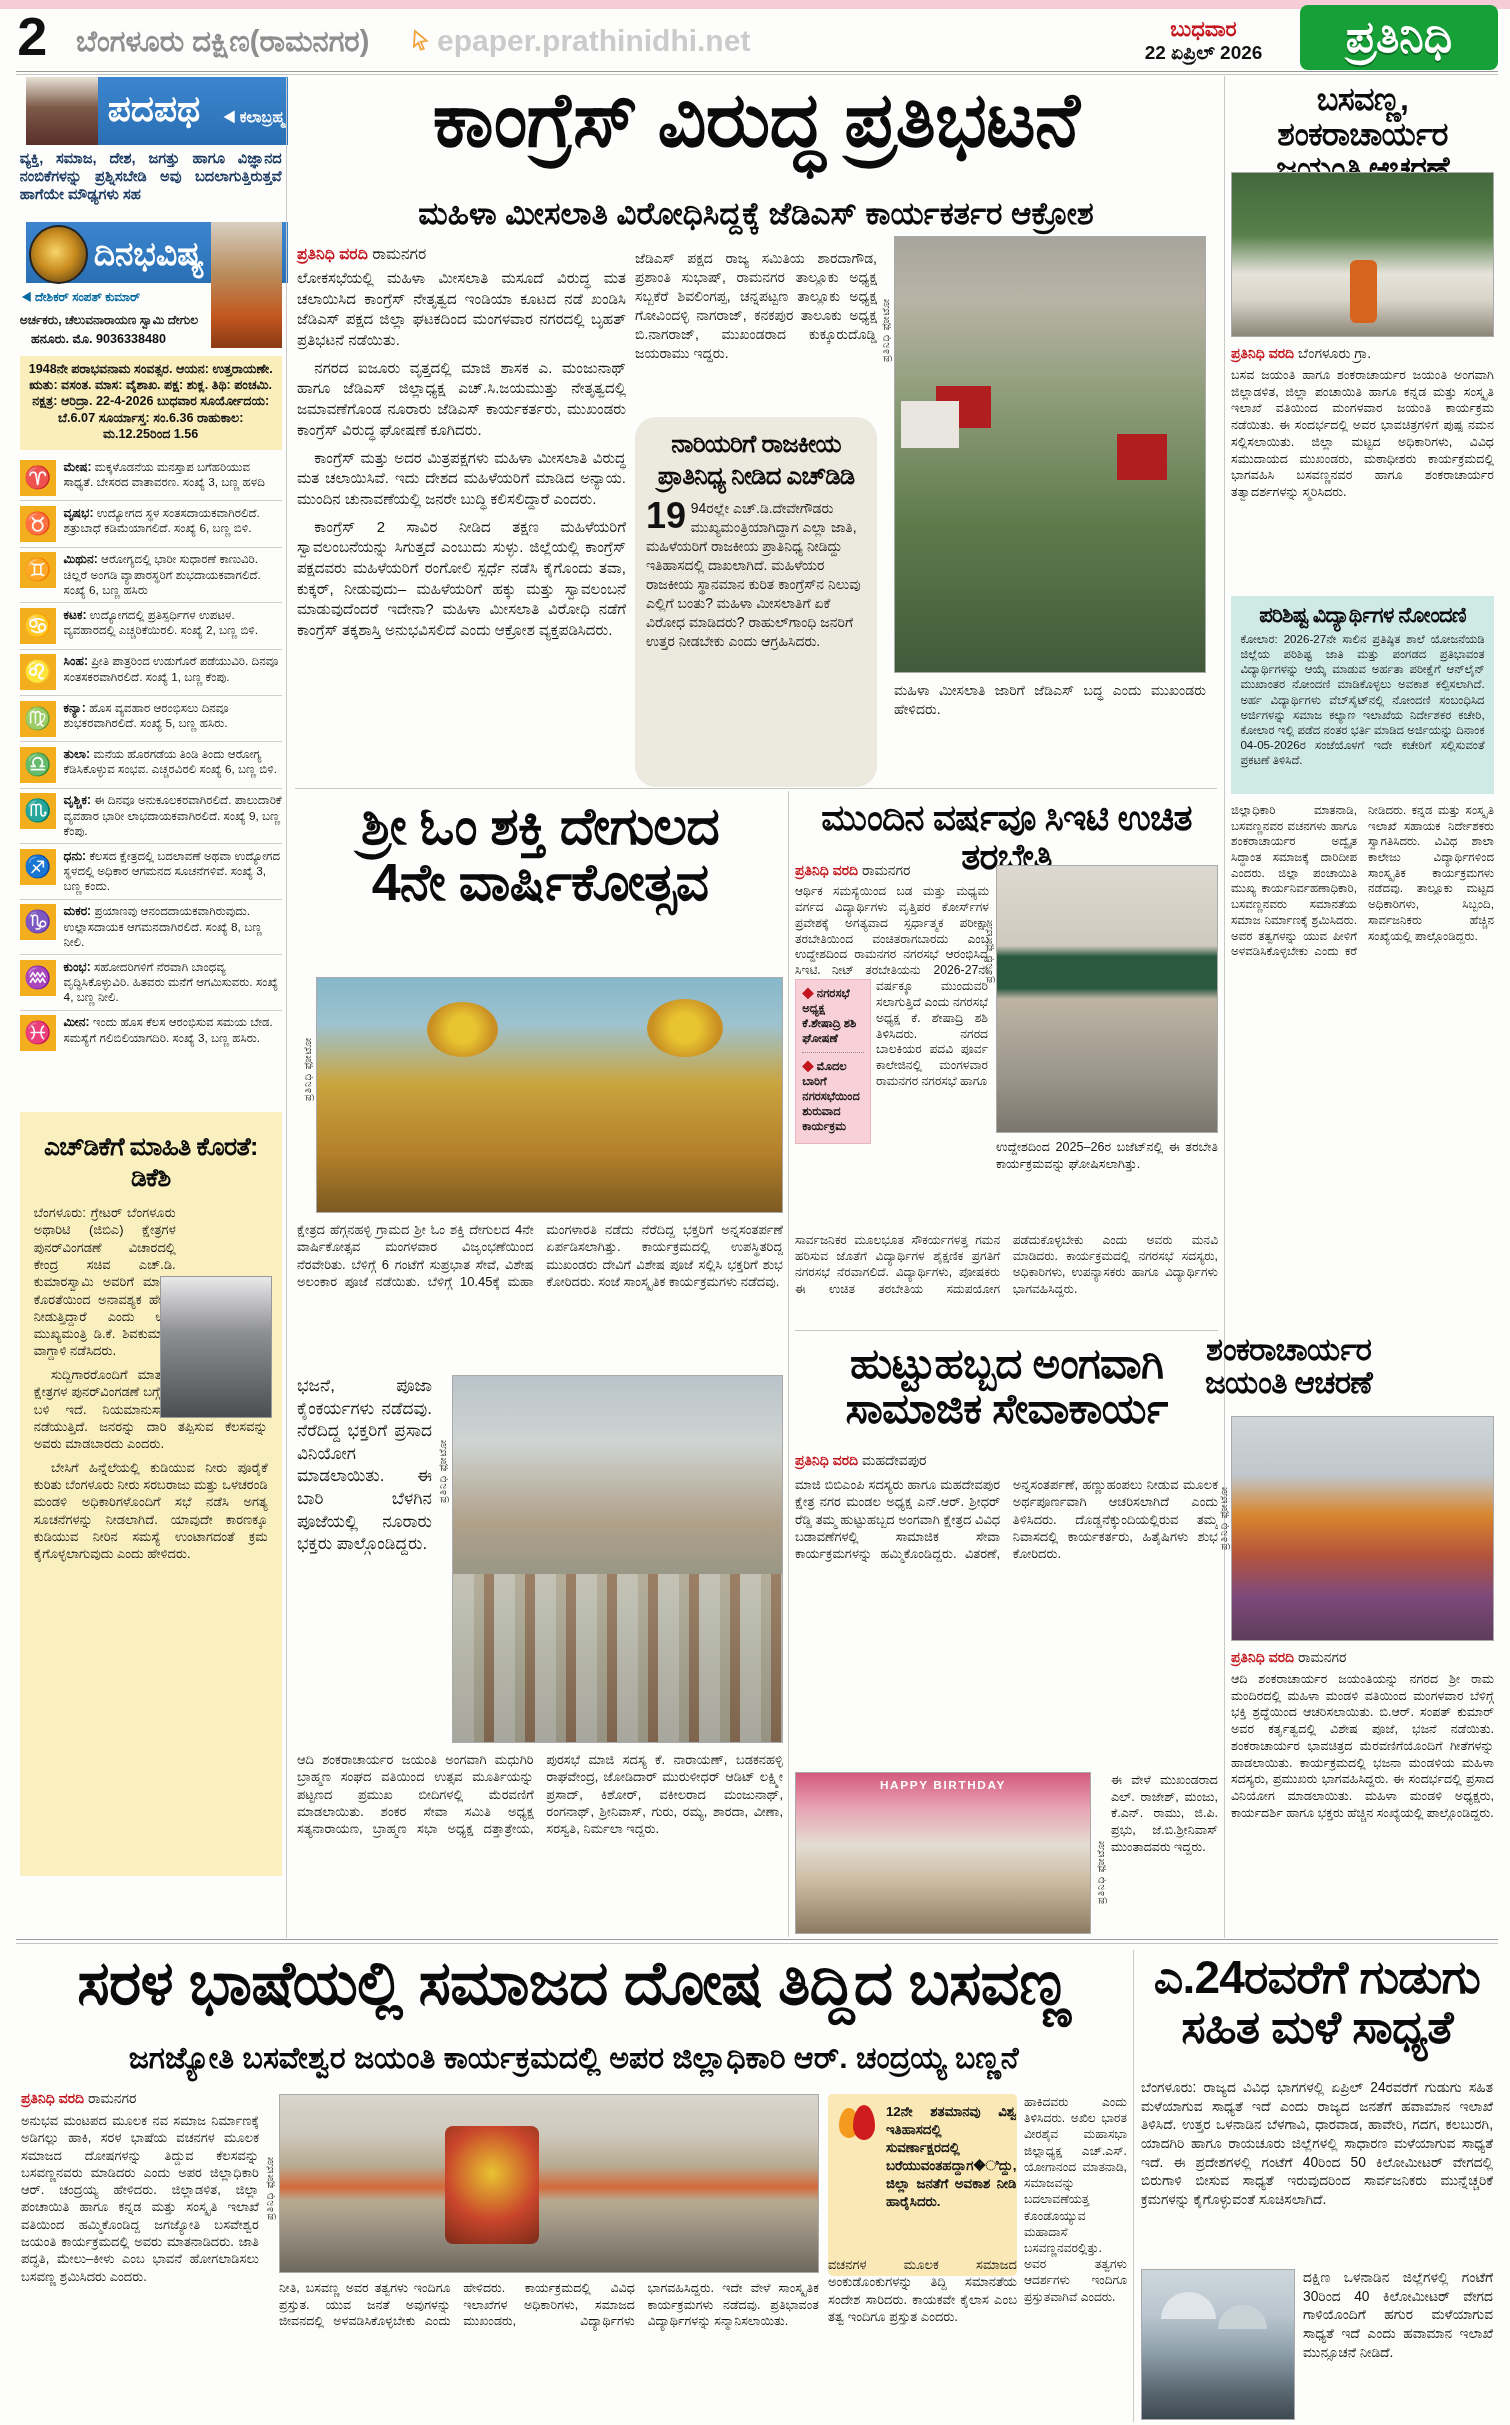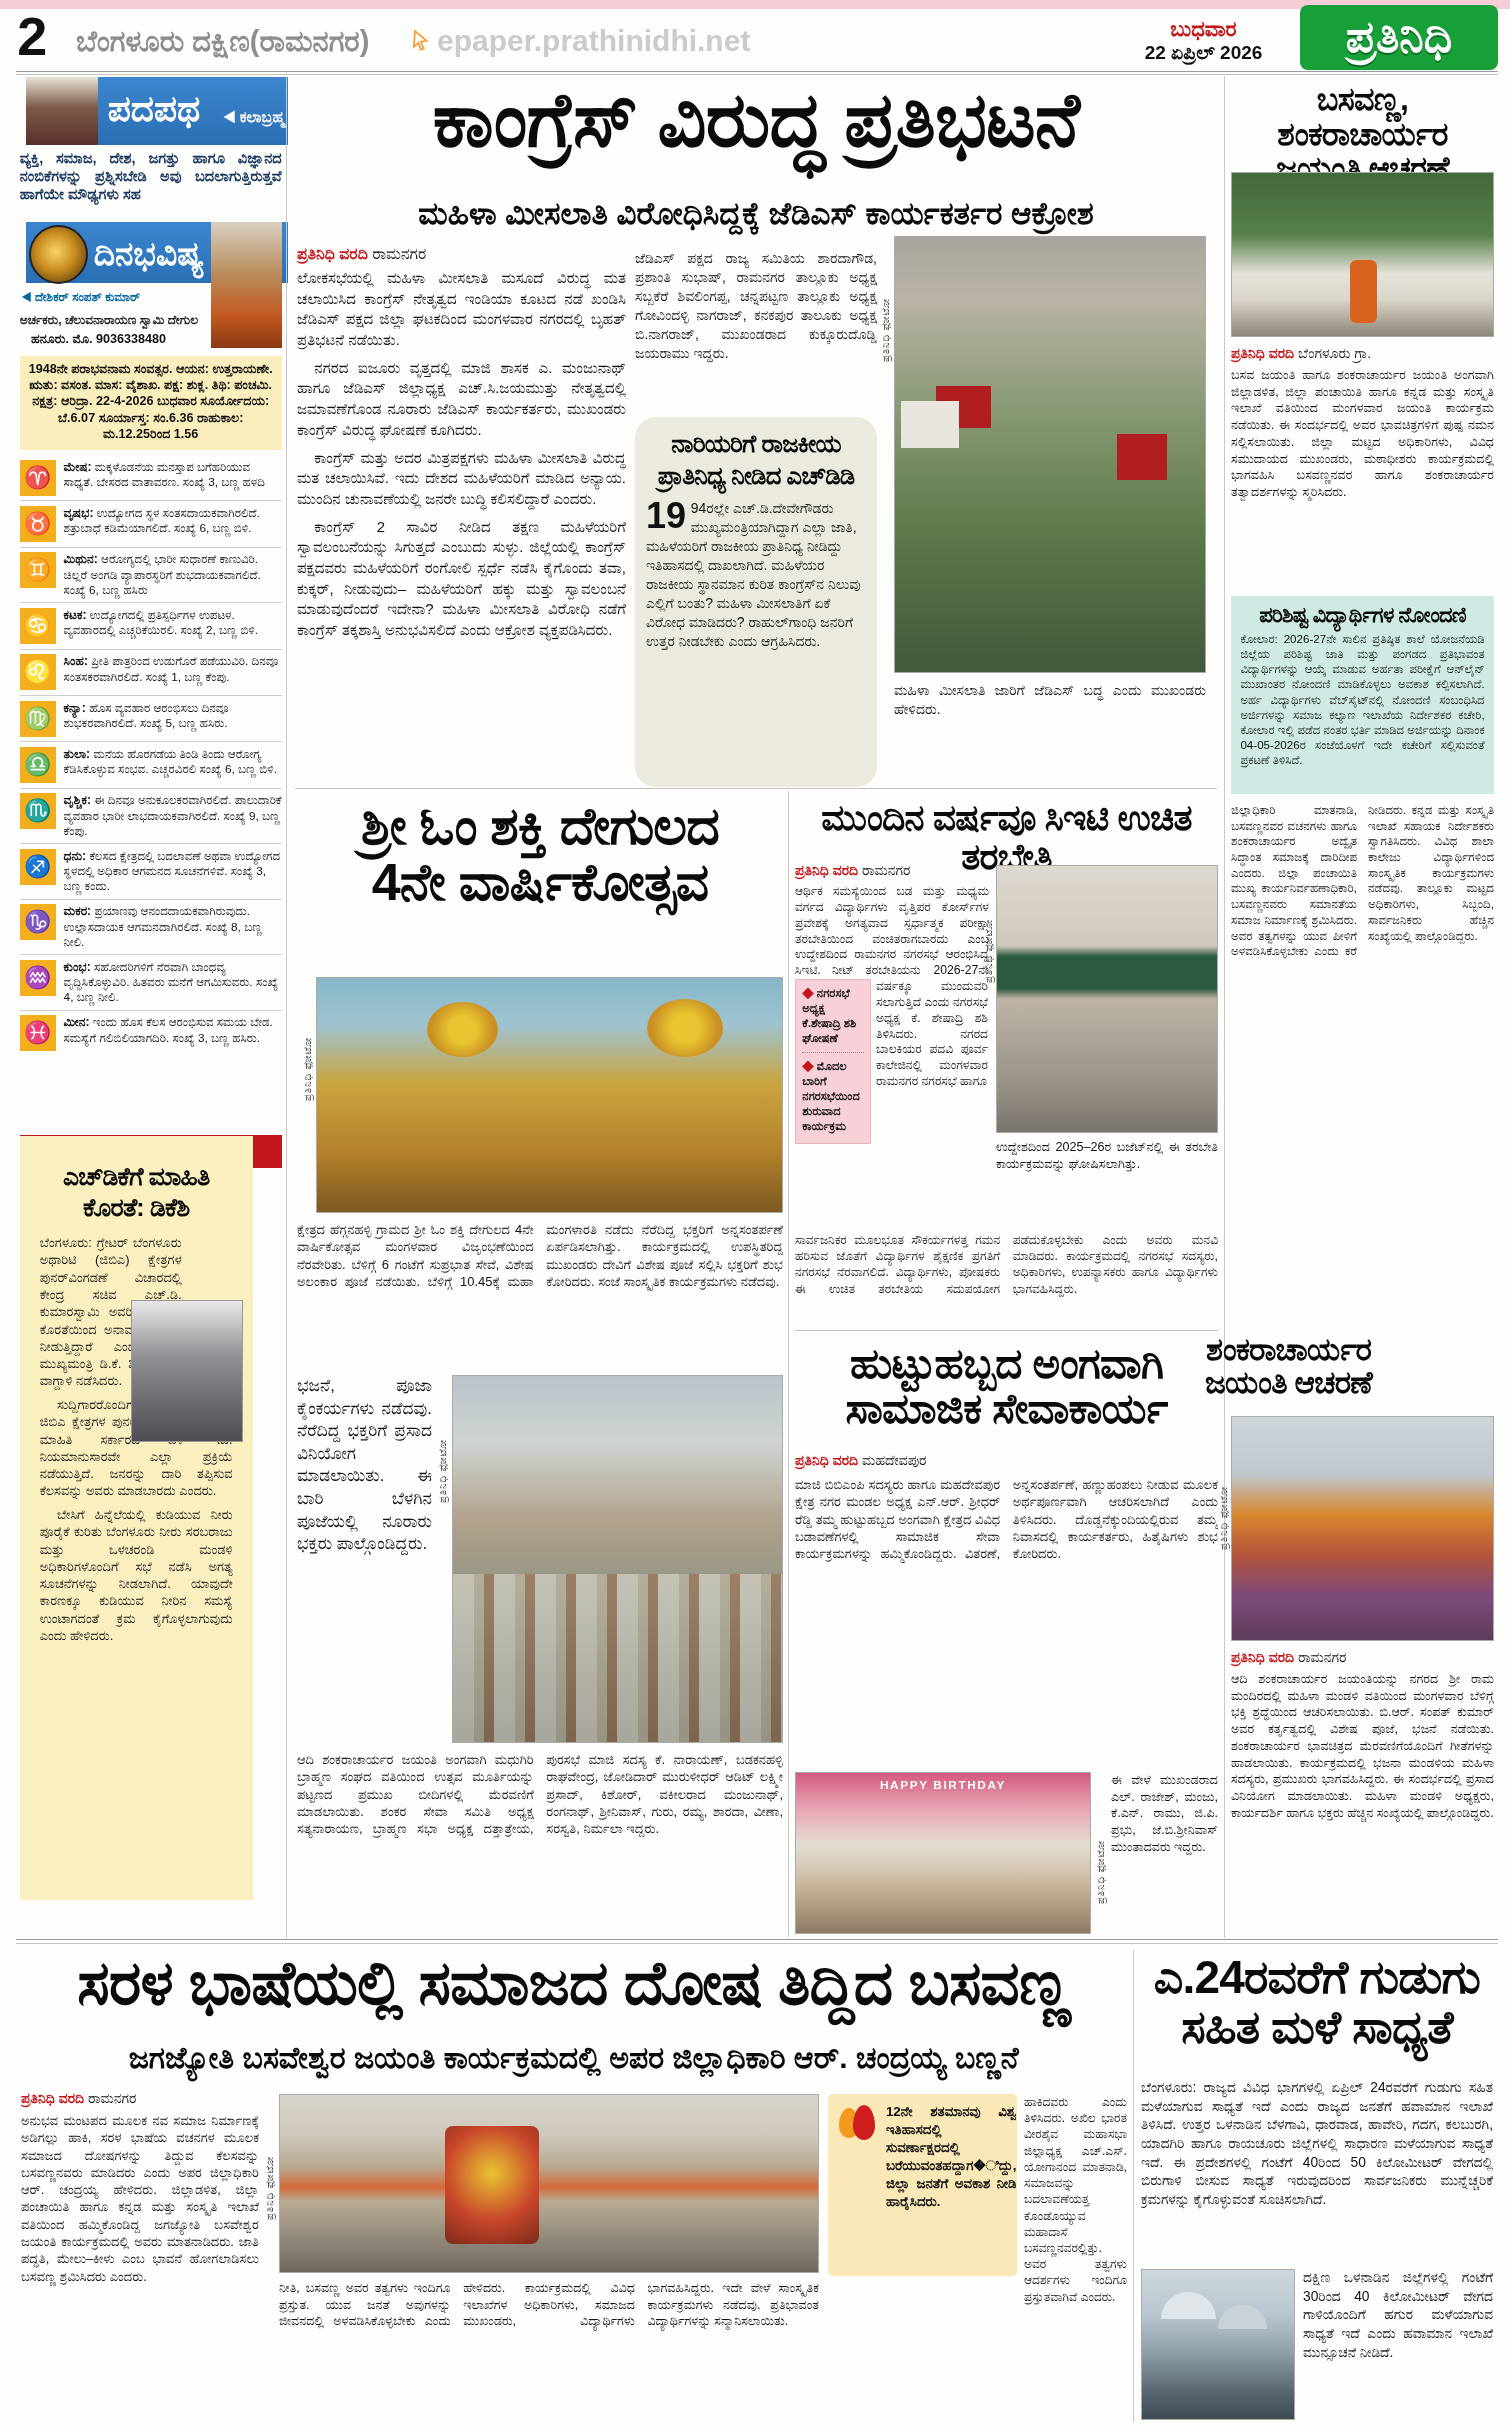--- a/index.html
+++ b/index.html
@@ -122,21 +122,21 @@
         <span class="sign-txt"><b>ಕುಂಭ:</b> <span>ಸಹೋದರಿಗಳಿಗೆ ನೆರವಾಗಿ ಬಾಂಧವ್ಯ ವೃದ್ಧಿಸಿಕೊಳ್ಳುವಿರಿ. ಹಿತವರು ಮನೆಗೆ ಆಗಮಿಸುವರು. ಸಂಖ್ಯೆ 4, ಬಣ್ಣ ನೀಲಿ.</span></span>
       </div>
     <div class="sign-row" style="border-bottom:none;">
         <span class="tile">♓</span>
         <span class="sign-txt"><b>ಮೀನ:</b> <span>ಇಂದು ಹೊಸ ಕೆಲಸ ಆರಂಭಿಸುವ ಸಮಯ ಬೇಡ. ಸಮಸ್ಯೆಗೆ ಗಲಿಬಿಲಿಯಾಗದಿರಿ. ಸಂಖ್ಯೆ 3, ಬಣ್ಣ ಹಸಿರು.</span></span>
       </div>
   </div>
 
   <div class="abs ctr bold" style="left:19.7px;top:1135px;width:262px;height:33px;background:#c3161c;color:#fff;font-size:23.6px;line-height:33px;text-align:center;">ಸುದ್ದಿ ಪಂಕ್ತಿ</div>
 
-  <div class="abs clip" style="left:19.7px;top:1136px;width:233px;height:764px;background:#faf0bf;padding:20px;box-sizing:border-box;">
+  <div class="abs clip" style="left:19.7px;top:1112px;width:262px;height:764px;background:#faf0bf;padding:14px;box-sizing:border-box;">
     <div class="ctr hl" style="font-size:25px;line-height:1.25;padding:4.7px 0 11px;">ಎಚ್‌ಡಿಕೆಗೆ ಮಾಹಿತಿ ಕೊರತೆ: ಡಿಕೆಶಿ</div>
     <div class="abs portrait" style="right:9.4px;top:164px;width:110px;height:140px;background:linear-gradient(180deg,#e9e9ea 0%,#8e8f93 40%,#4c4e52 100%);border:0.8px solid #999;"></div>
     <div class="body-txt just" style="font-size:13px;width:142px;">ಬೆಂಗಳೂರು: ಗ್ರೇಟರ್ ಬೆಂಗಳೂರು ಅಥಾರಿಟಿ (ಜಿಬಿಎ) ಕ್ಷೇತ್ರಗಳ ಪುನರ್‌ವಿಂಗಡಣೆ ವಿಚಾರದಲ್ಲಿ ಕೇಂದ್ರ ಸಚಿವ ಎಚ್.ಡಿ. ಕುಮಾರಸ್ವಾಮಿ ಅವರಿಗೆ ಮಾಹಿತಿ ಕೊರತೆಯಿಂದ ಅನಾವಶ್ಯಕ ಹೇಳಿಕೆ ನೀಡುತ್ತಿದ್ದಾರೆ ಎಂದು ಉಪ ಮುಖ್ಯಮಂತ್ರಿ ಡಿ.ಕೆ. ಶಿವಕುಮಾರ್ ವಾಗ್ದಾಳಿ ನಡೆಸಿದರು.</div>
     <div class="body-txt just indent" style="font-size:13px;margin-top:6.3px;">ಸುದ್ದಿಗಾರರೊಂದಿಗೆ ಮಾತನಾಡಿದ ಅವರು, ಜಿಬಿಎ ಕ್ಷೇತ್ರಗಳ ಪುನರ್‌ವಿಂಗಡಣೆ ಬಗ್ಗೆ ಎಲ್ಲಾ ಮಾಹಿತಿ ಸರ್ಕಾರದ ಬಳಿ ಇದೆ. ನಿಯಮಾನುಸಾರವೇ ಎಲ್ಲಾ ಪ್ರಕ್ರಿಯೆ ನಡೆಯುತ್ತಿದೆ. ಜನರನ್ನು ದಾರಿ ತಪ್ಪಿಸುವ ಕೆಲಸವನ್ನು ಅವರು ಮಾಡಬಾರದು ಎಂದರು.</div>
     <div class="body-txt just indent" style="font-size:13px;margin-top:6.3px;">ಬೇಸಿಗೆ ಹಿನ್ನೆಲೆಯಲ್ಲಿ ಕುಡಿಯುವ ನೀರು ಪೂರೈಕೆ ಕುರಿತು ಬೆಂಗಳೂರು ನೀರು ಸರಬರಾಜು ಮತ್ತು ಒಳಚರಂಡಿ ಮಂಡಳಿ ಅಧಿಕಾರಿಗಳೊಂದಿಗೆ ಸಭೆ ನಡೆಸಿ ಅಗತ್ಯ ಸೂಚನೆಗಳನ್ನು ನೀಡಲಾಗಿದೆ. ಯಾವುದೇ ಕಾರಣಕ್ಕೂ ಕುಡಿಯುವ ನೀರಿನ ಸಮಸ್ಯೆ ಉಂಟಾಗದಂತೆ ಕ್ರಮ ಕೈಗೊಳ್ಳಲಾಗುವುದು ಎಂದು ಹೇಳಿದರು.</div>
   </div>
 
   <div class="abs vline" style="left:286px;top:76px;height:1862px;"></div>
 
   <div class="abs ctr hl" style="left:295px;top:79px;width:922px;font-size:76px;">ಕಾಂಗ್ರೆಸ್ ವಿರುದ್ಧ ಪ್ರತಿಭಟನೆ</div>
@@ -294,20 +294,21 @@
 
   <div class="abs qbox clip" style="left:828px;top:2094px;width:189px;height:182px;padding:9px;box-sizing:border-box;">
     <div style="display:flex;gap:7.9px;">
       <span class="flame">
           <span class="f1"></span>
           <span class="f2"></span>
         </span>
       <span class="bold just" style="font-size:13.4px;line-height:1.35;">12ನೇ ಶತಮಾನವು ವಿಶ್ವ ಇತಿಹಾಸದಲ್ಲಿ ಸುವರ್ಣಾಕ್ಷರದಲ್ಲಿ ಬರೆಯುವಂತಹದ್ದಾಗ�ಿದ್ದು, ಜಿಲ್ಲಾ ಜನತೆಗೆ ಅವಕಾಶ ನೀಡಿ ಹಾರೈಸಿದರು.</span>
     </div>
   </div>
+  <div class="abs clip body-txt just" style="left:828px;top:2256px;width:189px;height:164px;font-size:13px;">ವಚನಗಳ ಮೂಲಕ ಸಮಾಜದ ಅಂಕುಡೊಂಕುಗಳನ್ನು ತಿದ್ದಿ ಸಮಾನತೆಯ ಸಂದೇಶ ಸಾರಿದರು. ಕಾಯಕವೇ ಕೈಲಾಸ ಎಂಬ ತತ್ವ ಇಂದಿಗೂ ಪ್ರಸ್ತುತ ಎಂದರು.</div>
   <div class="abs clip body-txt just" style="left:1024px;top:2094px;width:103px;height:326px;font-size:12.2px;">ಹಾಕಿದವರು ಎಂದು ತಿಳಿಸಿದರು. ಅಖಿಲ ಭಾರತ ವೀರಶೈವ ಮಹಾಸಭಾ ಜಿಲ್ಲಾಧ್ಯಕ್ಷ ಎಚ್.ಎಸ್. ಯೋಗಾನಂದ ಮಾತನಾಡಿ, ಸಮಾಜವನ್ನು ಬದಲಾವಣೆಯತ್ತ ಕೊಂಡೊಯ್ಯುವ ಮಹಾದಾಸೆ ಬಸವಣ್ಣನವರಲ್ಲಿತ್ತು. ಅವರ ತತ್ವಗಳು ಆದರ್ಶಗಳು ಇಂದಿಗೂ ಪ್ರಸ್ತುತವಾಗಿವೆ ಎಂದರು.</div>
 
   <div class="abs vline" style="left:1133px;top:1950px;height:472px;"></div>
 
   <div class="abs ctr hl" style="left:1141px;top:1953px;width:352px;font-size:46px;">
     <div>ಎ.24ರವರೆಗೆ ಗುಡುಗು</div>
     <div>ಸಹಿತ ಮಳೆ ಸಾಧ್ಯತೆ</div>
   </div>
   <div class="abs clip body-txt just" style="left:1141px;top:2079px;width:352px;height:186px;font-size:13.8px;line-height:1.35;">ಬೆಂಗಳೂರು: ರಾಜ್ಯದ ವಿವಿಧ ಭಾಗಗಳಲ್ಲಿ ಏಪ್ರಿಲ್ 24ರವರೆಗೆ ಗುಡುಗು ಸಹಿತ ಮಳೆಯಾಗುವ ಸಾಧ್ಯತೆ ಇದೆ ಎಂದು ರಾಜ್ಯದ ಜನತೆಗೆ ಹವಾಮಾನ ಇಲಾಖೆ ತಿಳಿಸಿದೆ. ಉತ್ತರ ಒಳನಾಡಿನ ಬೆಳಗಾವಿ, ಧಾರವಾಡ, ಹಾವೇರಿ, ಗದಗ, ಕಲಬುರಗಿ, ಯಾದಗಿರಿ ಹಾಗೂ ರಾಯಚೂರು ಜಿಲ್ಲೆಗಳಲ್ಲಿ ಸಾಧಾರಣ ಮಳೆಯಾಗುವ ಸಾಧ್ಯತೆ ಇದೆ. ಈ ಪ್ರದೇಶಗಳಲ್ಲಿ ಗಂಟೆಗೆ 40ರಿಂದ 50 ಕಿಲೋಮೀಟರ್ ವೇಗದಲ್ಲಿ ಬಿರುಗಾಳಿ ಬೀಸುವ ಸಾಧ್ಯತೆ ಇರುವುದರಿಂದ ಸಾರ್ವಜನಿಕರು ಮುನ್ನೆಚ್ಚರಿಕೆ ಕ್ರಮಗಳನ್ನು ಕೈಗೊಳ್ಳುವಂತೆ ಸೂಚಿಸಲಾಗಿದೆ.</div>
   <div class="abs photo" style="left:1141px;top:2269px;width:154px;height:151px;

